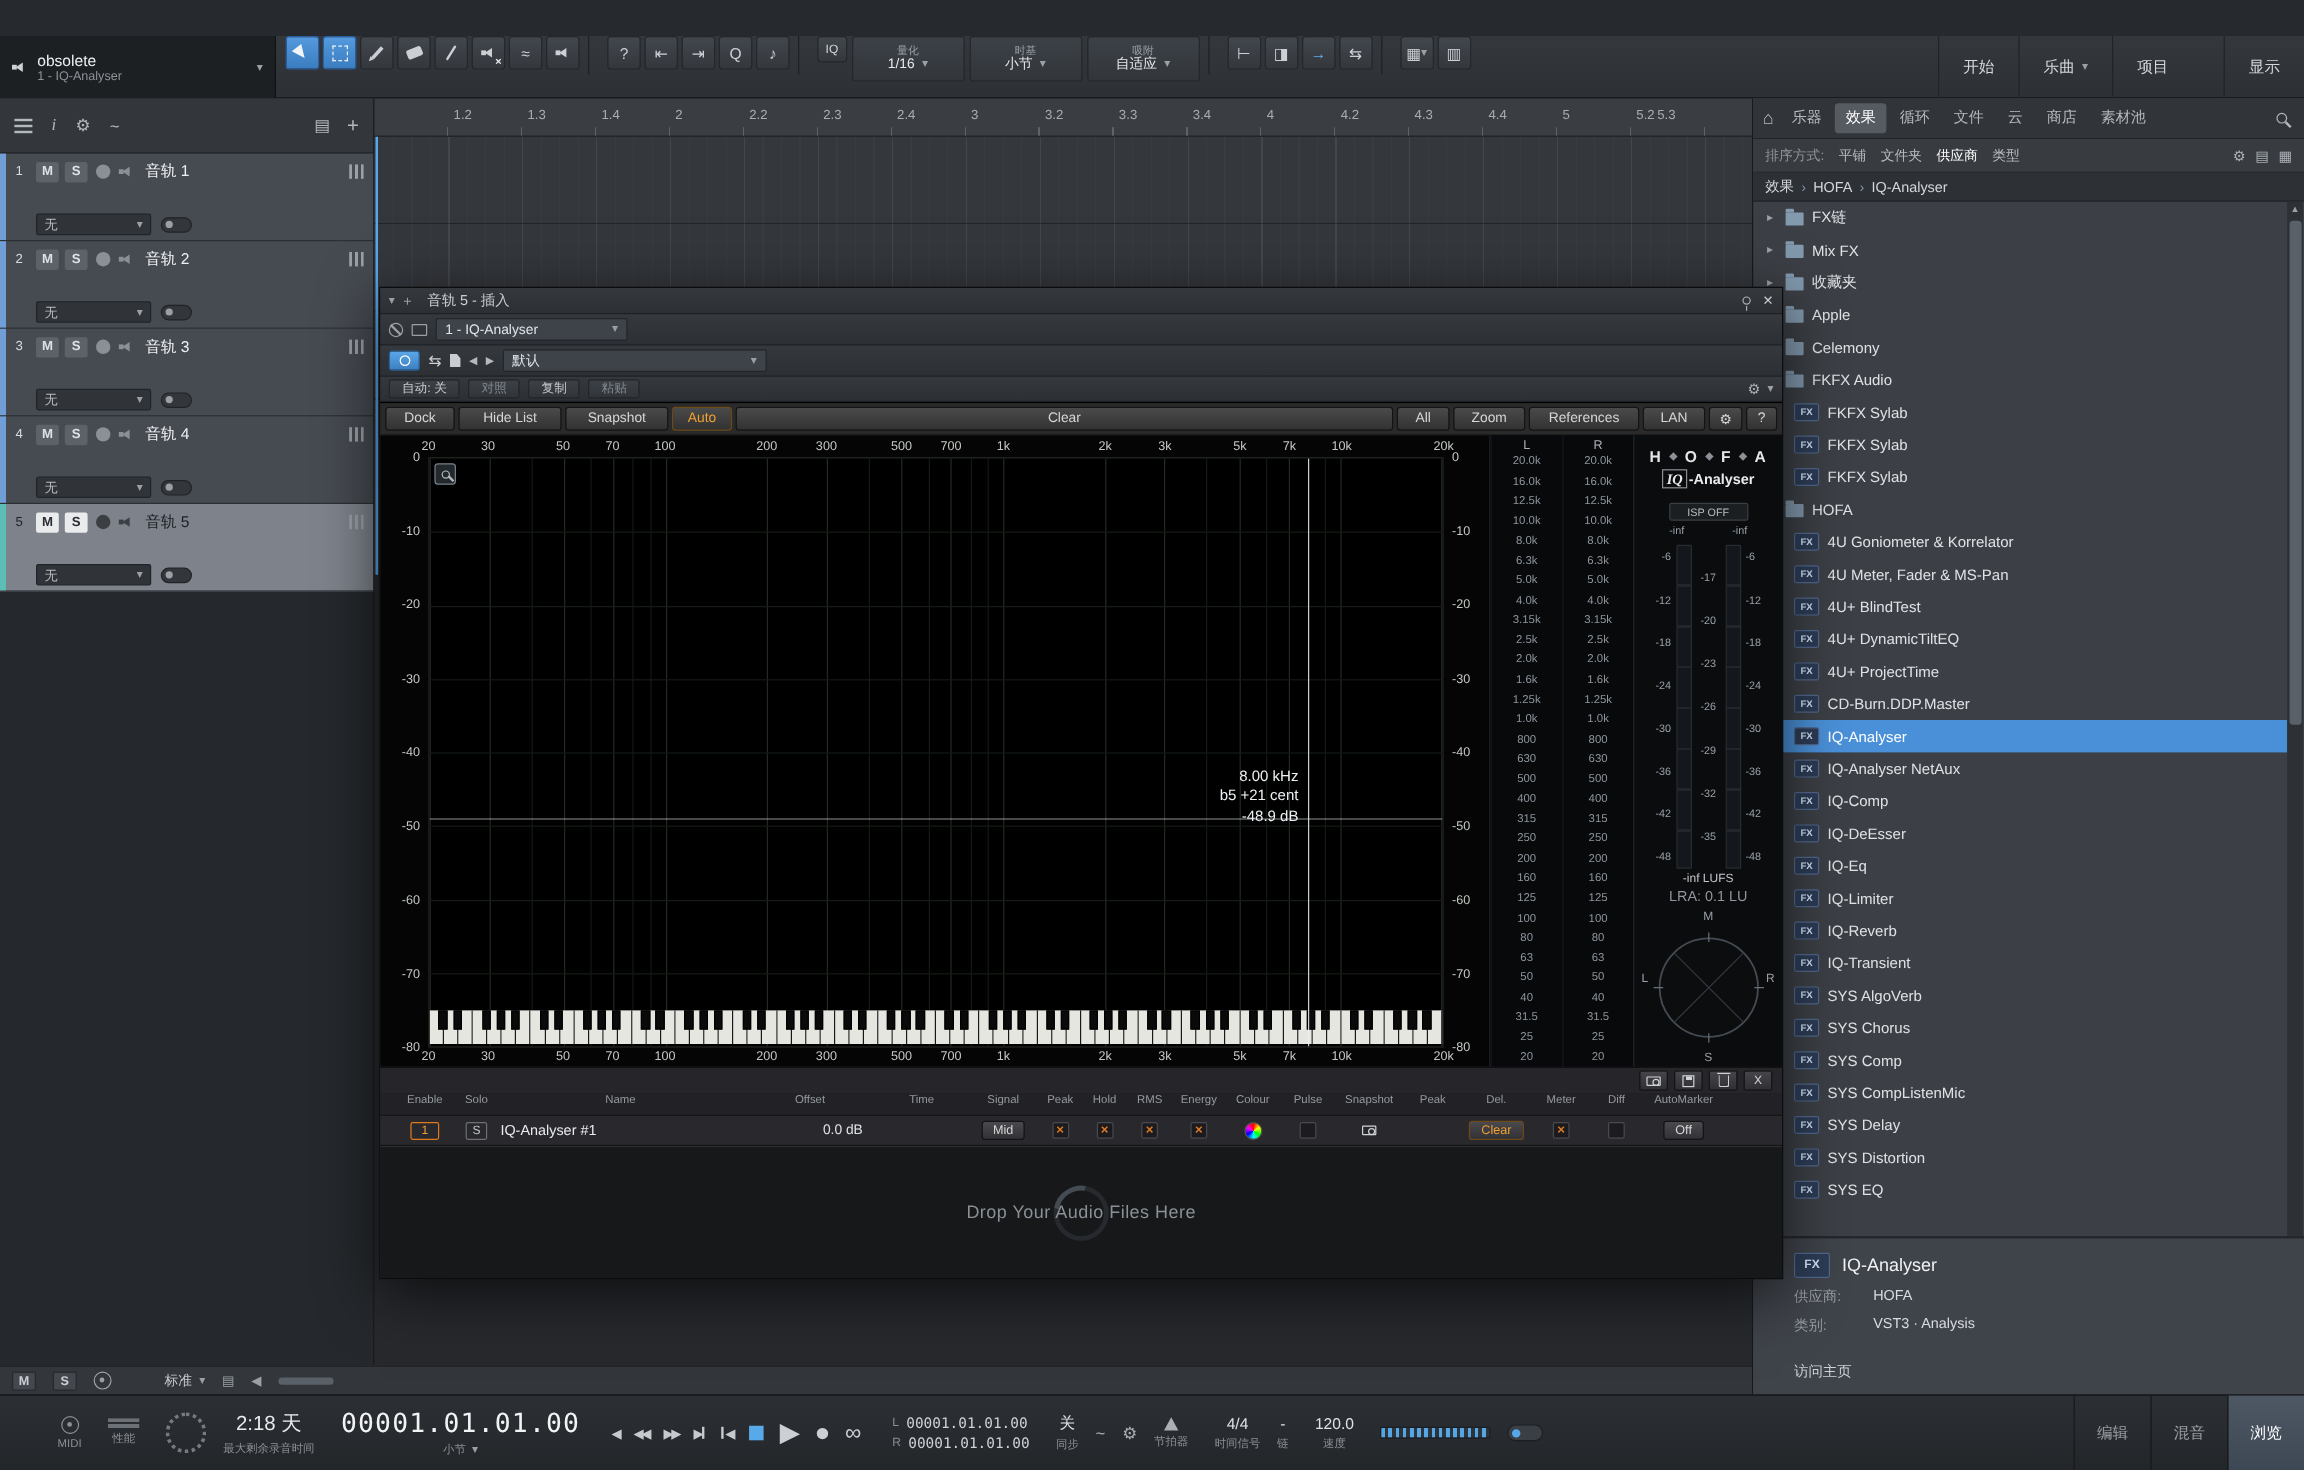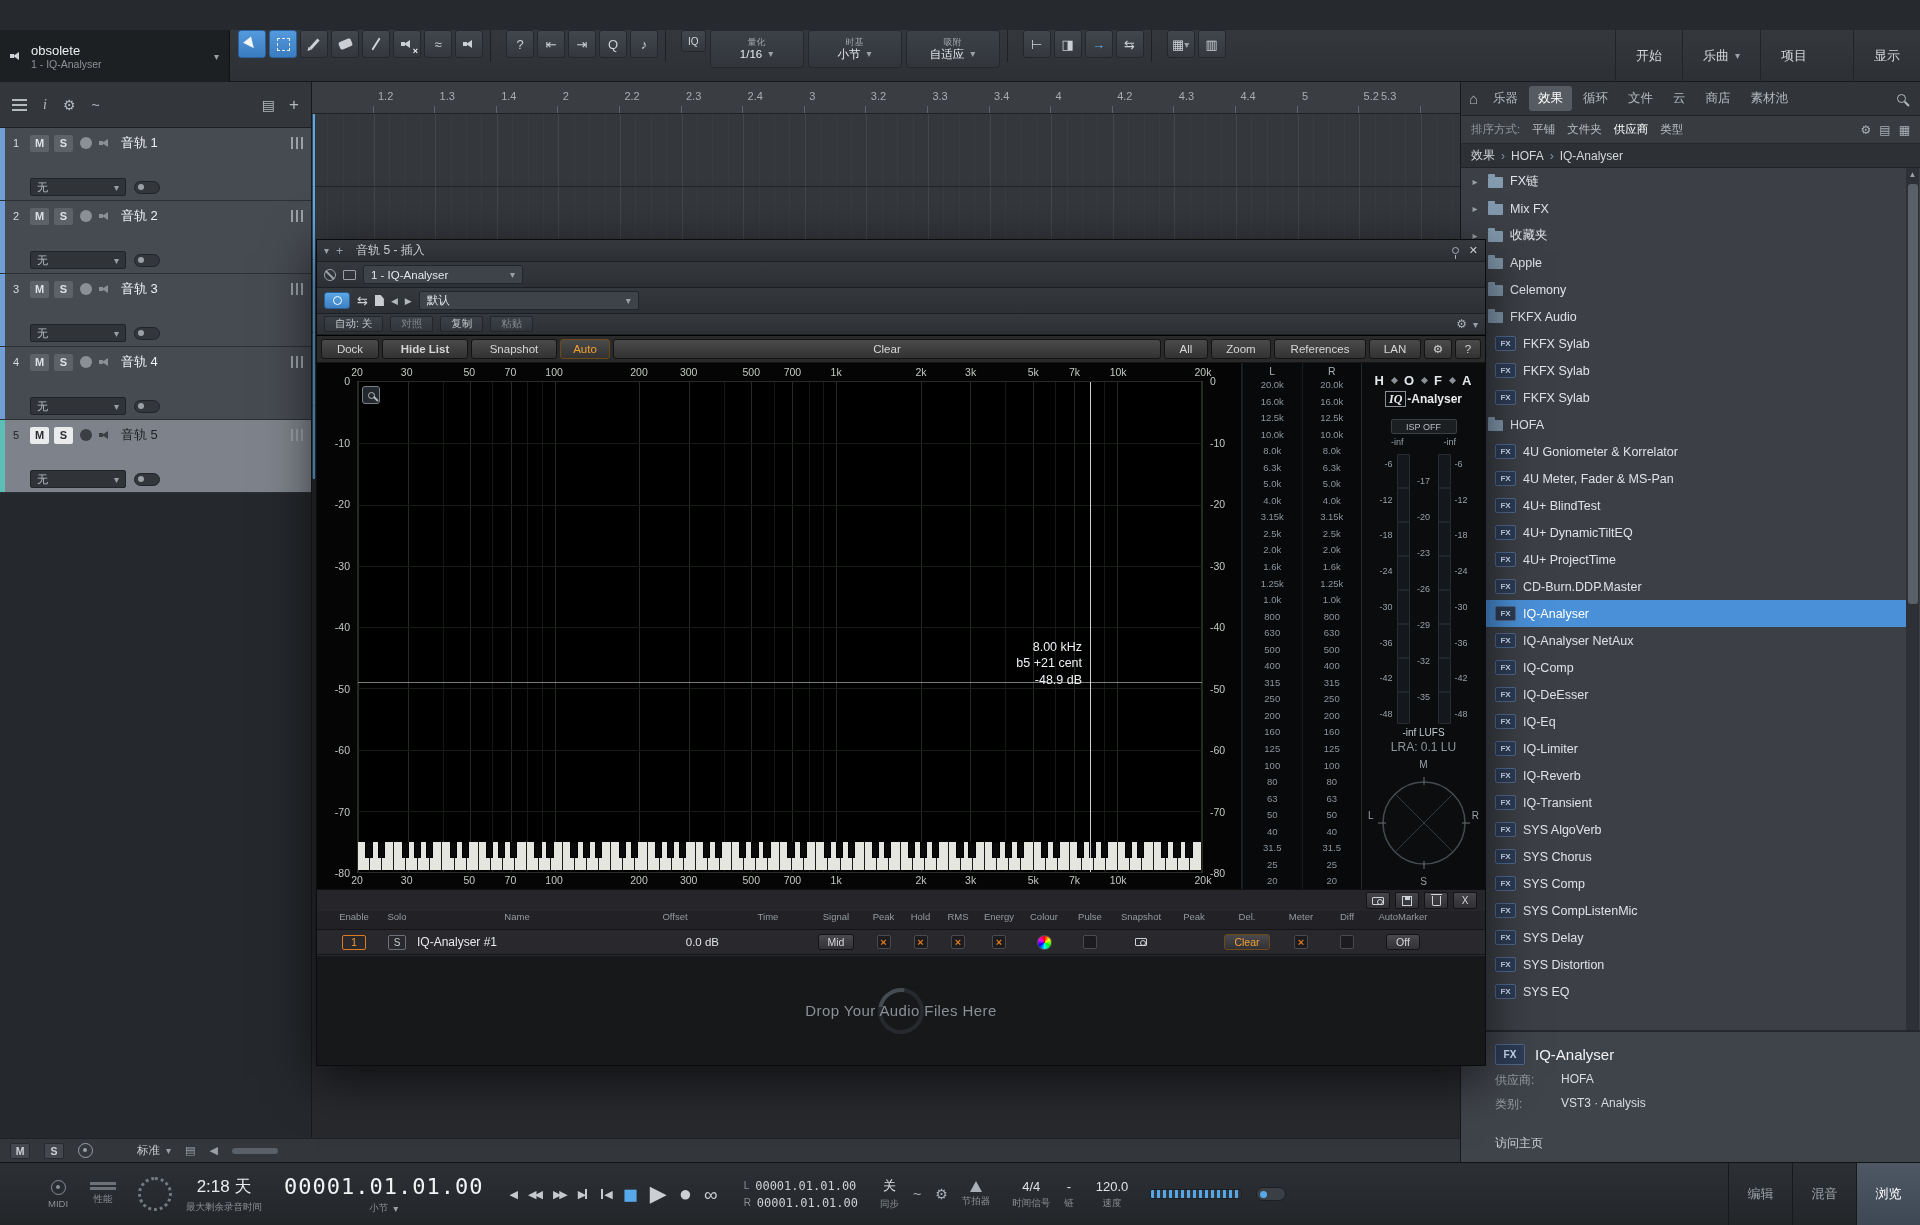--- a/index.html
+++ b/index.html
@@ -803,21 +803,21 @@
       <span class="seg dim">粘贴</span>
       <span class="right">
         <span>⚙</span>
         <span class="ddar">▾</span>
       </span>
     </div>
 
     <div id="pbody">
       <div id="ptoolbar">
           <div class="pbtn" style="width: 58px;">Dock</div>
-          <div class="pbtn" style="width: 86px; font-weight: bold;">Hide List</div>
+          <div class="pbtn" style="width: 86px;">Hide List</div>
           <div class="pbtn" style="width: 86px;">Snapshot</div>
           <div class="pbtn auto" style="width: 50px;">Auto</div>
           <div class="pbtn" style="flex: 1 1 0%;">Clear</div>
           <div class="pbtn" style="width: 44px;">All</div>
           <div class="pbtn" style="width: 60px;">Zoom</div>
           <div class="pbtn" style="width: 92px;">References</div>
           <div class="pbtn" style="width: 52px;">LAN</div>
           <div class="pbtn" style="width: 28px;">⚙</div>
           <div class="pbtn" style="width: 26px;">?</div>
         </div>

